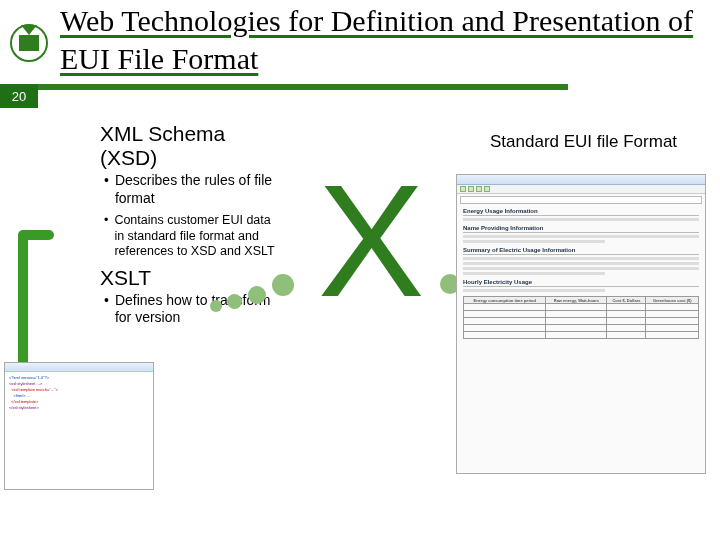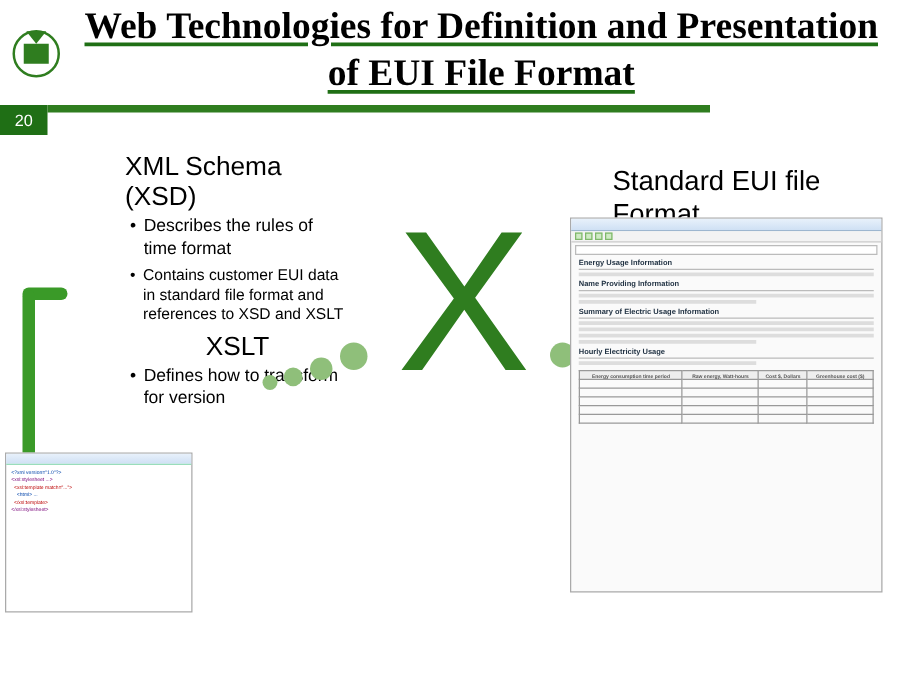--- a/index.html
+++ b/index.html
@@ -15,51 +15,51 @@
     width: 20px; height: 16px; background: #2f7d1f; position: relative;
   }
   .dl-inner::before {
     content: ""; position: absolute; left: 50%; top: -10px; transform: translateX(-50%);
     width: 0; height: 0; border-left: 8px solid transparent; border-right: 8px solid transparent;
     border-top: 10px solid #2f7d1f; 
   }
   .title {
     position: absolute; left: 60px; top: 2px; right: 10px;
     font-family: Georgia, "Times New Roman", serif;
-    font-weight: 700; font-size: 30px; line-height: 1.25; color: #000;
-    text-align: center; text-decoration: underline; text-decoration-color: #1f6f15; text-decoration-thickness: 3px; text-underline-offset: 4px;
+    font-weight: 400; font-size: 30px; line-height: 1.25; color: #000;
+    text-align: left; text-decoration: underline; text-decoration-color: #1f6f15; text-decoration-thickness: 3px; text-underline-offset: 4px;
   }
   .slidenum-bar { position: absolute; left: 0; top: 84px; width: 38px; height: 24px; background: #1f6f15; color: #fff; font-size: 13px; display: flex; align-items: center; justify-content: center; }
   .green-accent { position: absolute; left: 38px; top: 84px; height: 6px; width: 530px; background: #2f7d1f; }
 
   .content { position: absolute; left: 0; top: 112px; right: 0; bottom: 0; }
 
   .col-left { position: absolute; left: 100px; top: 10px; width: 180px; font-size: 14px; color: #000; }
   .sect-head { font-family: Liberation Sans, sans-serif; font-size: 21px; margin-bottom: 2px; }
   .bullet { display: flex; gap: 6px; margin: 2px 0 6px 4px; line-height: 1.25; }
   .bullet .dot { flex: 0 0 auto; }
   .sub { font-size: 12.5px; }
-  .xslt-gap { margin-top: 4px; text-align: center; }
+  .xslt-gap { margin-top: 4px; }
 
   .big-x {
     position: absolute; left: 296px; top: 54px; width: 150px; height: 150px;
     display: flex; align-items: center; justify-content: center;
     color: #2f7d1f; font-family: Arial, sans-serif; font-weight: 400; font-size: 160px; line-height: 1;
   }
   .dot-right, .dot-left { position: absolute; width: 20px; height: 20px; border-radius: 50%; background: #8fbf7a; }
   .dot-left.d0 { left: 272px; top: 162px; width: 22px; height: 22px; }
   .dot-left.d1 { left: 248px; top: 174px; width: 18px; height: 18px; }
   .dot-left.d2 { left: 227px; top: 182px; width: 15px; height: 15px; }
   .dot-left.d3 { left: 210px; top: 188px; width: 12px; height: 12px; }
   .dot-right.r0 { left: 440px; top: 162px; }
   .dot-right.r1 { left: 464px; top: 162px; }
   .dot-right.r2 { left: 488px; top: 162px; width: 17px; height: 17px; }
   .dot-right.r3 { left: 509px; top: 163px; width: 15px; height: 15px; }
 
-  .right-title { position: absolute; left: 490px; top: 20px; width: 220px; font-size: 22px; font-family: Arial, sans-serif; }
+  .right-title { position: absolute; left: 490px; top: 20px; width: 220px; font-size: 17px; font-family: Arial, sans-serif; }
 
   
   .right-mock { position: absolute; left: 456px; top: 62px; width: 250px; height: 300px; border: 1px solid #aaa; background: #fafafa; font-size: 5px; color: #555; }
   .rm-titlebar { height: 10px; background: linear-gradient(#e8f1fb, #cfe0f4); border-bottom: 1px solid #9db6cf; }
   .rm-toolbar { height: 9px; background: #f3f3f3; border-bottom: 1px solid #ccc; display:flex; gap:2px; padding:1px 3px; }
   .rm-toolbar span { width: 6px; height: 6px; background:#cfeac4; border:1px solid #7fb86a; }
   .rm-address { height: 8px; background:#fff; margin:2px 3px; border:1px solid #bbb; }
   .rm-section { margin: 4px 6px 2px; }
   .rm-h { font-weight: 700; color:#2f5; color:#234; font-size:6px; border-bottom:1px solid #bbb; padding-bottom:1px; margin-bottom:2px; }
   .rm-line { height: 3px; background:#ddd; margin:2px 0; }
@@ -104,21 +104,21 @@
 
     <div class="left-bracket-h-top"></div>
     <div class="left-bracket-v"></div>
     <div class="left-bracket-h-bot"></div>
     <div class="left-arrowhead"></div>
 
     <div class="col-left">
       <div class="sect-head">XML Schema (XSD)</div>
       <div class="bullet">
         <span class="dot">•</span>
-        <span>Describes the rules of time format</span>
+        <span>Describes the rules of file format</span>
       </div>
       <div class="bullet sub">
         <span class="dot">•</span>
         <span>Contains customer EUI data in standard file format and references to XSD and XSLT</span>
       </div>
       <div class="sect-head xslt-gap">XSLT</div>
       <div class="bullet">
         <span class="dot">•</span>
         <span>Defines how to transform for version</span>
       </div>

